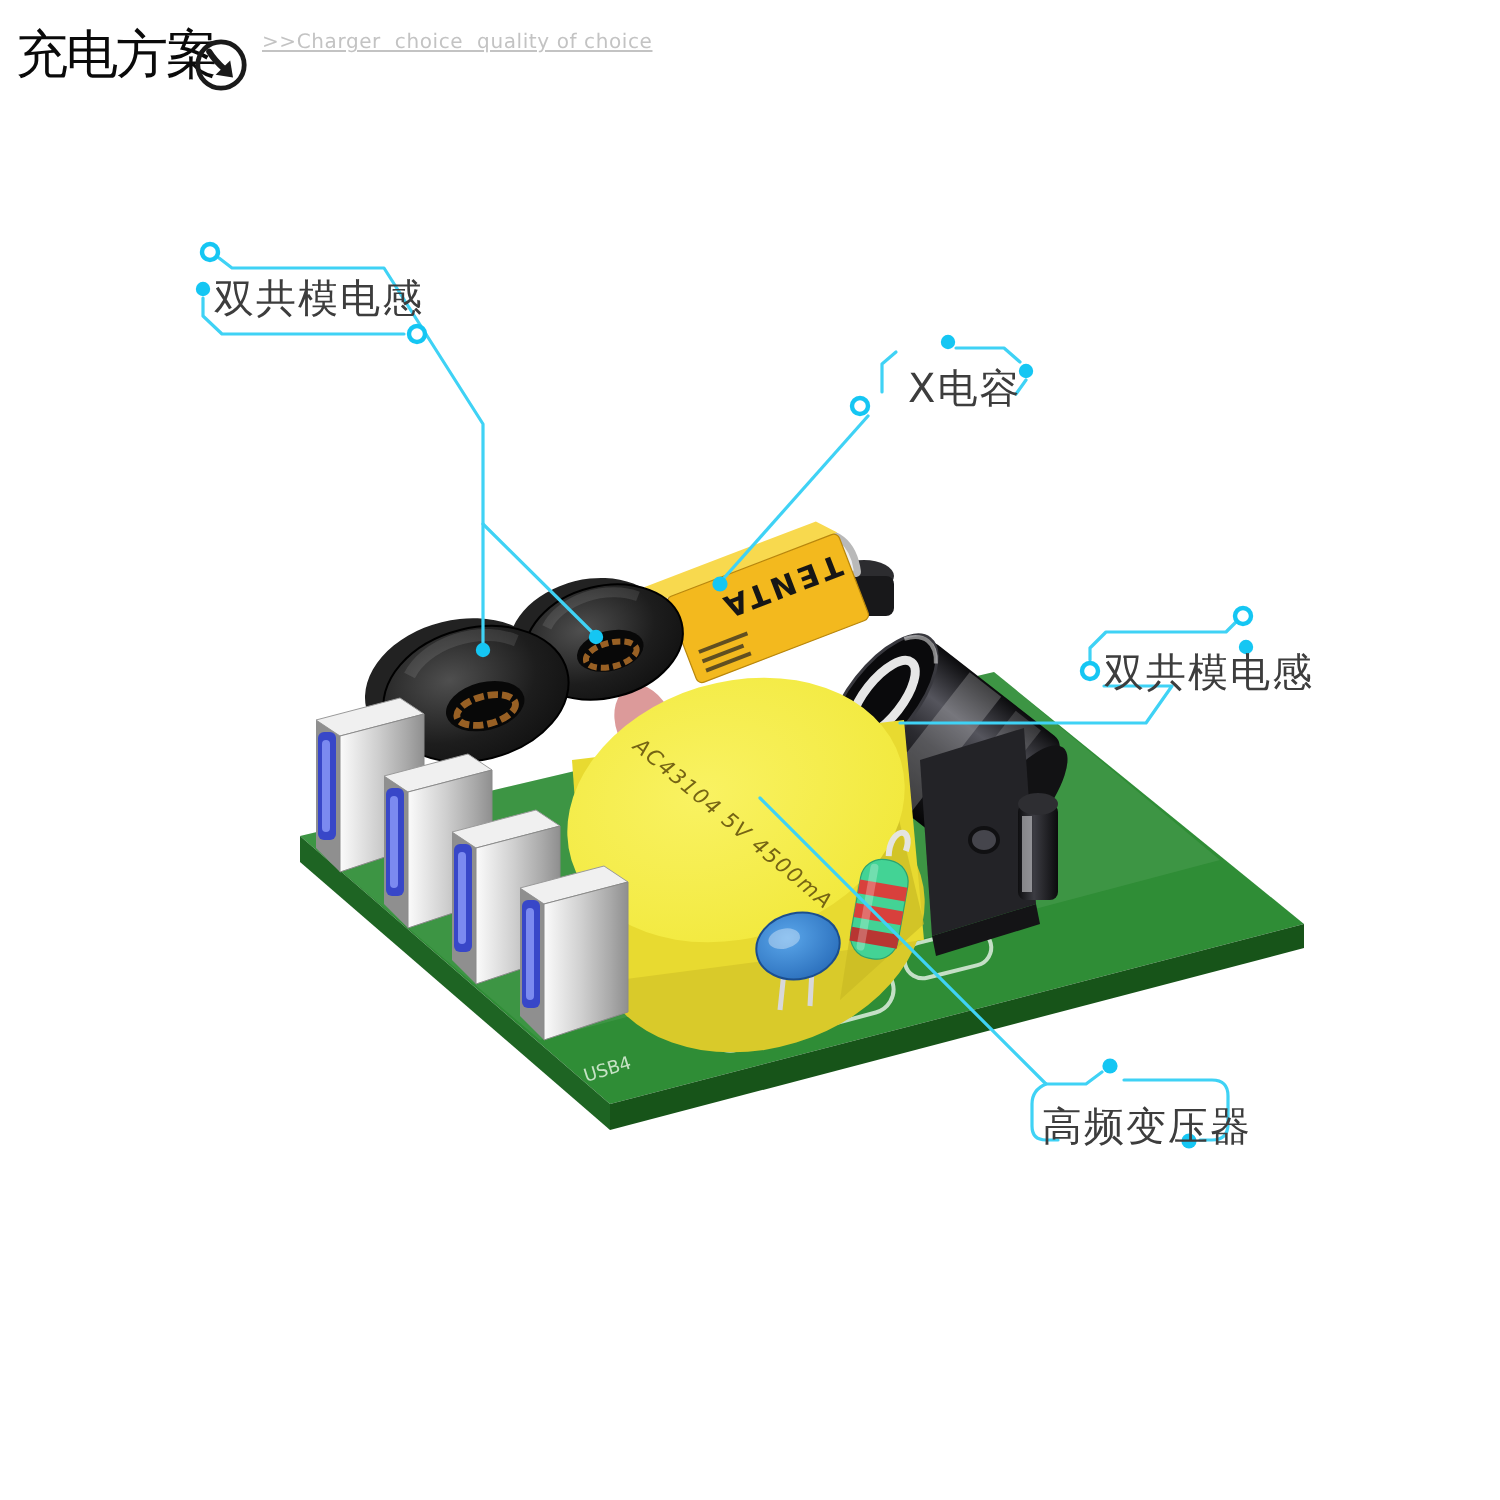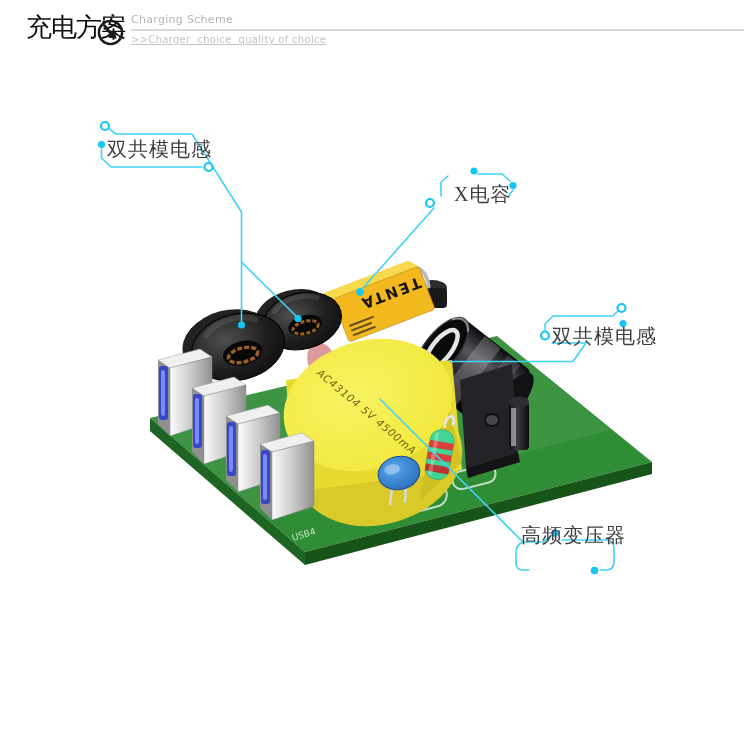--- a/index.html
+++ b/index.html
@@ -3,21 +3,21 @@
 <meta charset="utf-8">
 <style>
   html,body{margin:0;padding:0;}
   body{
     width:750px;height:750px;background:#ffffff;position:relative;overflow:hidden;
     font-family:"DejaVu Sans","Liberation Sans",sans-serif;
   }
   
   .page-title{
     position:absolute;left:8px;top:10px;font-size:26px;letter-spacing:-1px;
-    color:#0a0a0a;white-space:nowrap;z-index:4;margin-left:18px;
+    color:#0a0a0a;white-space:nowrap;z-index:4;
   }
   .title-icon{position:absolute;left:97px;top:19px;z-index:4;}
   .header-right{position:absolute;left:131px;top:13px;width:613px;z-index:4;}
   .header-sub{
     display:block;font-size:11px;color:#b5b5b5;letter-spacing:.3px;
     padding-bottom:3px;border-bottom:2px solid #dadada;
   }
   .header-tagline{
     display:block;font-size:10px;color:#c3c3c3;letter-spacing:.3px;margin-top:3px;
     white-space:pre;
@@ -36,21 +36,20 @@
 
 <div class="page-title">充电方案</div>
 
 <svg class="title-icon" width="27" height="27" viewBox="0 0 27 27">
   <circle cx="13.5" cy="13.5" r="11.6" fill="none" stroke="#1a1a1a" stroke-width="2.4"></circle>
   <path d="M7.6,6.8 C9.8,10.4 12.2,12.9 15.2,15.5" fill="none" stroke="#1a1a1a" stroke-width="3" stroke-linecap="round"></path>
   <polygon points="19.5,19.8 10.8,18.4 18.1,11.2" fill="#1a1a1a"></polygon>
 </svg>
 
 <div class="header-right">
-  <span class="header-sub">Charging Scheme</span>
   <span class="header-tagline">&gt;&gt;Charger  choice  quality of choice</span>
 </div>
 
 <svg class="board-svg" width="750" height="750" viewBox="0 0 750 750">
   <defs>
     <linearGradient id="metalGrad" x1="0" y1="0" x2="1" y2="0">
       <stop offset="0" stop-color="#fbfbfb"></stop>
         <stop offset=".45" stop-color="#cfcfcf"></stop>
       <stop offset=".8" stop-color="#a8a8a8"></stop>
         <stop offset="1" stop-color="#8f8f8f"></stop>
@@ -244,15 +243,15 @@
     <circle cx="360" cy="292" r="3.8" fill="#15c6f3"></circle>
     <circle cx="621.5" cy="308" r="4" fill="#ffffff" stroke="#15c6f3" stroke-width="2.2"></circle>
     <circle cx="545" cy="335.5" r="4" fill="#ffffff" stroke="#15c6f3" stroke-width="2.2"></circle>
     <circle cx="623" cy="323.5" r="3.6" fill="#15c6f3"></circle>
     <circle cx="555" cy="533" r="3.8" fill="#15c6f3"></circle>
     <circle cx="594.5" cy="570.5" r="3.8" fill="#15c6f3"></circle>
   </g>
 </svg>
 
 <div class="callout" style="left:107px;top:136px;">双共模电感</div>
-<div class="callout" style="left:454px;top:181px;font-family:Liberation Serif, serif;">X电容</div>
+<div class="callout" style="left:454px;top:181px;">X电容</div>
 <div class="callout" style="left:552px;top:323px;">双共模电感</div>
-<div class="callout" style="left:521px;top:522px;font-family:Liberation Mono, monospace;">高频变压器</div>
+<div class="callout" style="left:521px;top:550px;font-family:Liberation Mono, monospace;">高频变压器</div>
 
 </body></html>

